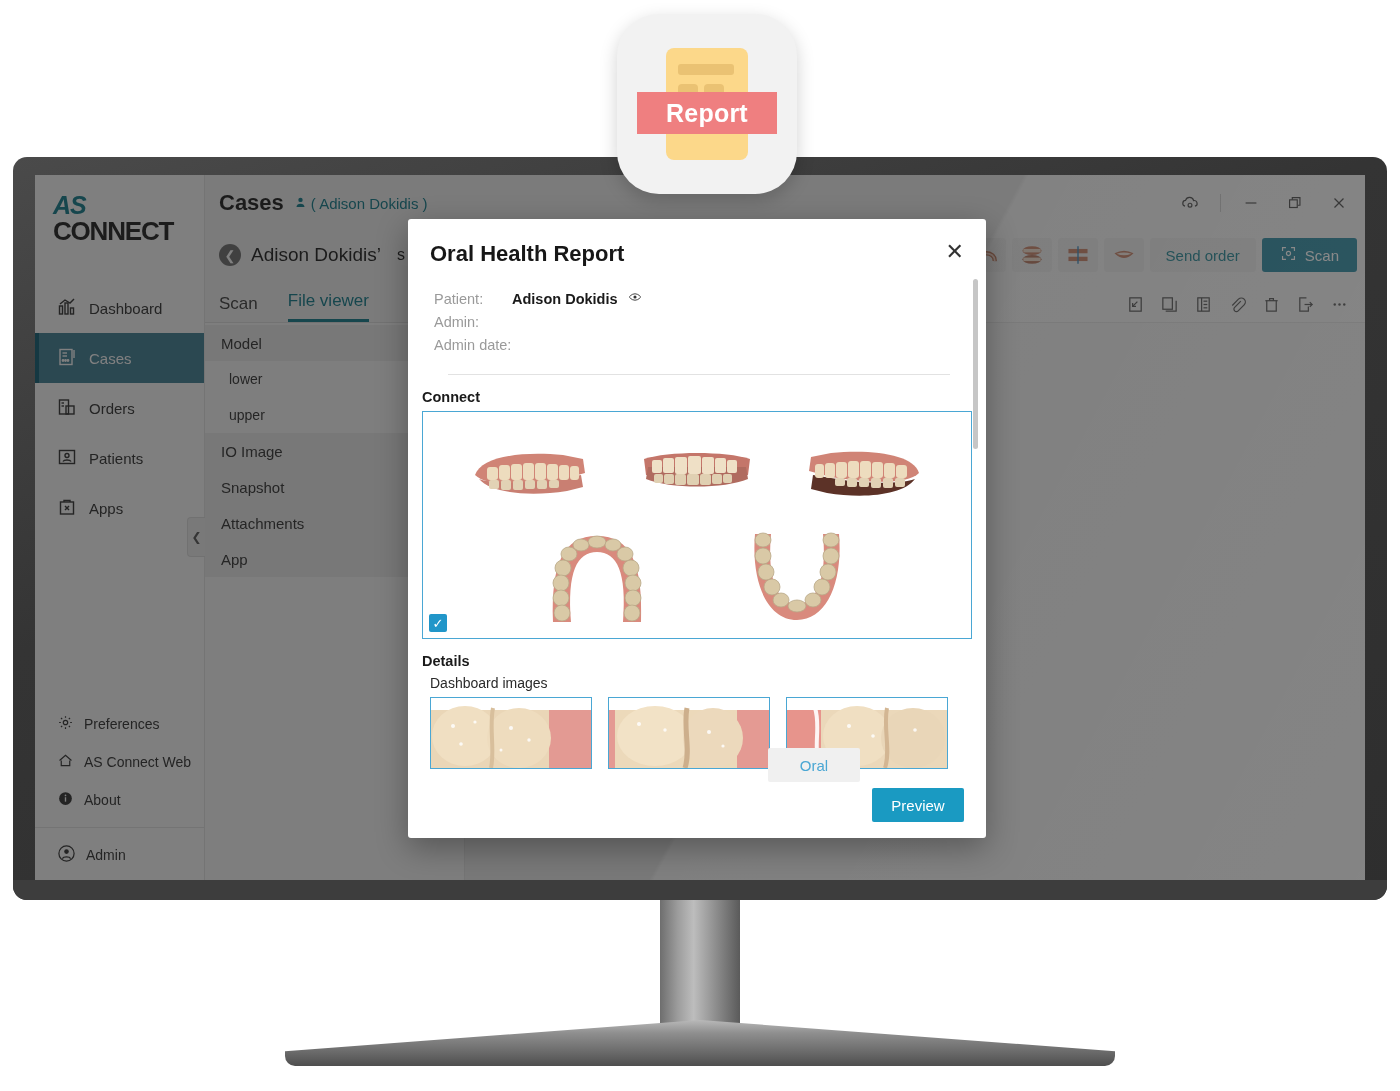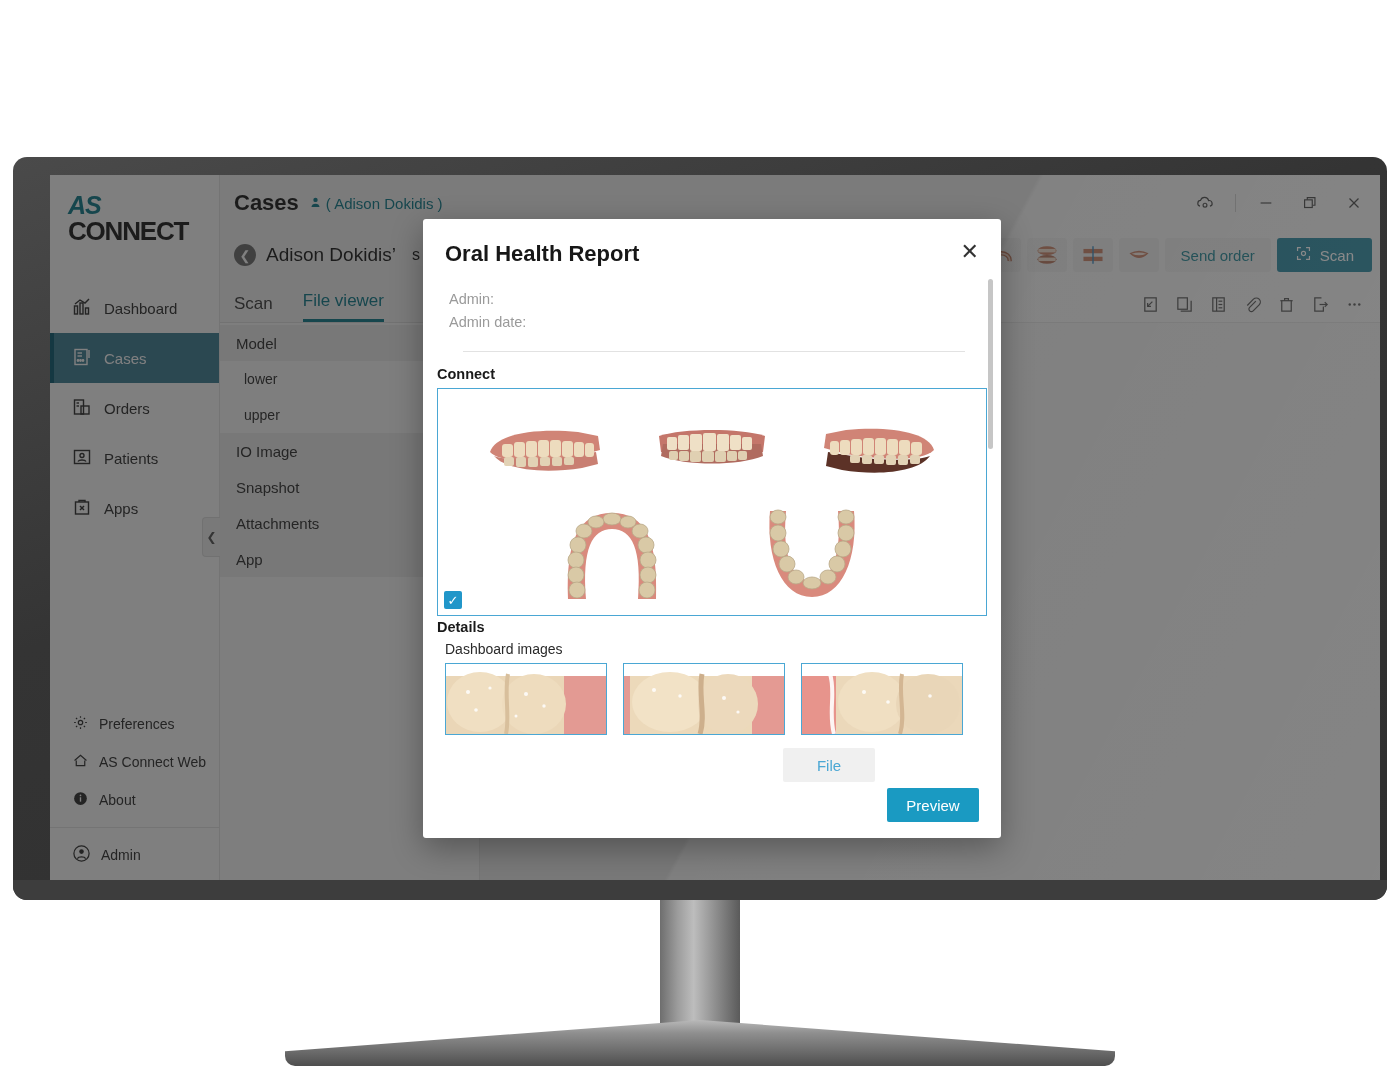--- a/index.html
+++ b/index.html
@@ -43,21 +43,21 @@
     letter-spacing: .2px;
   }
   #monitor-inner-bevel {
     position: absolute; left: 13px; top: 157px;
     width: 1374px; height: 743px;
     border-radius: 14px;
     background: linear-gradient(160deg,#4a4a4a 0%, #343434 40%, #2e2e2e 100%);
     z-index: 5;
   }
   #screen {
-    position: absolute; left: 50px; top: 175px;
+    position: absolute; left: 35px; top: 175px;
     width: 1330px; height: 705px;
     overflow: hidden;
     background: #f9a8d4;
     z-index: 6;
   }
   #monitor-chin {
     position: absolute; left: 13px; top: 880px;
     width: 1374px; height: 20px;
     background: #3d3d3d; border-radius: 0 0 14px 14px;
     z-index: 7;
@@ -205,40 +205,48 @@
   }
   #overview-check {
     position: absolute; left: 6px; bottom: 6px; width: 18px; height: 18px;
     background: #2196c9; border-radius: 2px; color: #fff;
     display: flex; align-items: center; justify-content: center; font-size: 13px; cursor: pointer;
   }
   .arch-row { display: flex; justify-content: space-around; align-items: center; }
   #arch-row-top { height: 118px; padding: 14px 22px 0 22px; }
   #arch-row-bot { height: 96px; padding: 0 74px; }
 
-  #details-title { margin-top: 3px; }
+  #details-title { margin-top: 14px; }
   #intraoral-label { font-size: 14px; color: #2a2a2a; margin: 2px 0 6px 8px; }
   #intraoral-row { display: flex; gap: 16px; padding-left: 8px; }
   .io-thumb { width: 162px; height: 72px; border: 1px solid #4aa7d4; background: #fff; overflow: hidden; cursor: pointer; }
 
   #dlg-footer { padding: 12px 22px 16px 22px; display: flex; justify-content: flex-end; gap: 12px; }
   #exit-btn {
     width: 92px; height: 34px; background: #f0f0f0; border: none; border-radius: 2px;
     color: #4aa7d4; font-size: 15px; cursor: pointer; font-family: inherit;
   }
   #preview-btn {
     width: 92px; height: 34px; background: #1a9ac2; border: none; border-radius: 2px;
     color: #ffffff; font-size: 15px; cursor: pointer; font-family: inherit; margin-top: 40px;
   }
 </style>
 </head>
 <body>
 
 <div id="stage">
 
+  <div id="report-icon">
+    <div id="report-doc">
+      <div class="bar"></div>
+      <div class="sq1"></div>
+      <div class="sq2"></div>
+    </div>
+    <div id="report-ribbon">Report</div>
+  </div>
 
   <div id="monitor-inner-bevel"></div>
   <div id="monitor-chin"></div>
   <div id="stand-neck"></div>
   <div id="stand-base"></div>
 
   <div id="screen">
     <div id="app">
 
       <div id="sidebar">
@@ -523,20 +531,30 @@
     <div id="overlay"></div>
     <div id="glare"></div>
 
     <div id="dialog">
       <div id="dlg-head">
         <div id="dlg-title">Oral Health Report</div>
         <div id="dlg-close">✕</div>
       </div>
 
       <div id="dlg-meta">
+        <div class="meta-row">
+          <span class="meta-label">Patient:</span>
+          <span class="meta-value">Adison Dokidis</span>
+          <span class="meta-eye">
+            <svg width="14" height="14" viewBox="0 0 20 20" fill="none" stroke="currentColor" stroke-width="1.3">
+              <path d="M1.8 10S5 5.4 10 5.4 18.2 10 18.2 10 15 14.6 10 14.6 1.8 10 1.8 10Z"></path>
+              <circle cx="10" cy="10" r="2.2" fill="currentColor" stroke="none"></circle>
+            </svg>
+          </span>
+        </div>
         <div class="meta-row">
           <span class="meta-label">Admin:</span>
           <span class="meta-value"></span>
         </div>
         <div class="meta-row">
           <span class="meta-label">Admin date:</span>
           <span class="meta-value"></span>
         </div>
         <div id="meta-divider"></div>
       </div>
@@ -720,18 +738,18 @@
                     <circle cx="86" cy="26" r="1.8"></circle>
                     <circle cx="128" cy="20" r="1.8"></circle>
                 </g>
               </g>
             </svg>
           </div>
         </div>
       </div>
 
       <div id="dlg-footer">
-        <button id="exit-btn">File</button>
+        <button id="exit-btn">Oral</button>
         <button id="preview-btn">Preview</button>
       </div>
     </div>
   </div>
 </div>
 
 </body></html>

